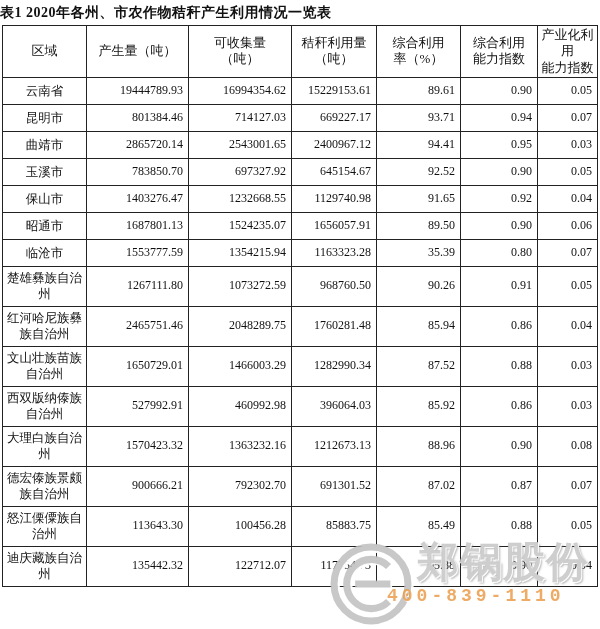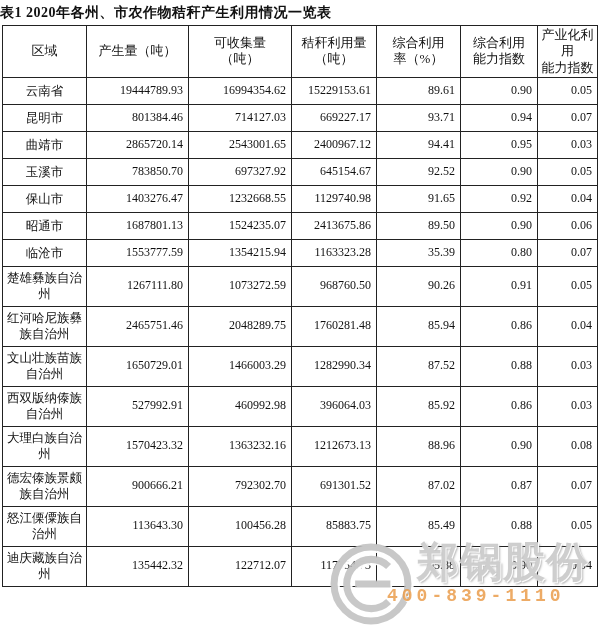--- a/index.html
+++ b/index.html
@@ -167,21 +167,21 @@
         <td>1232668.55</td>
         <td>1129740.98</td>
         <td>91.65</td>
         <td>0.92</td>
         <td>0.04</td>
       </tr>
       <tr class="r">
         <td class="region">昭通市</td>
         <td>1687801.13</td>
         <td>1524235.07</td>
-        <td>2413675.86</td>
+        <td>1656057.91</td>
         <td>89.50</td>
         <td>0.90</td>
         <td>0.06</td>
       </tr>
       <tr class="r">
         <td class="region">临沧市</td>
         <td>1553777.59</td>
         <td>1354215.94</td>
         <td>1163323.28</td>
         <td>35.39</td>

